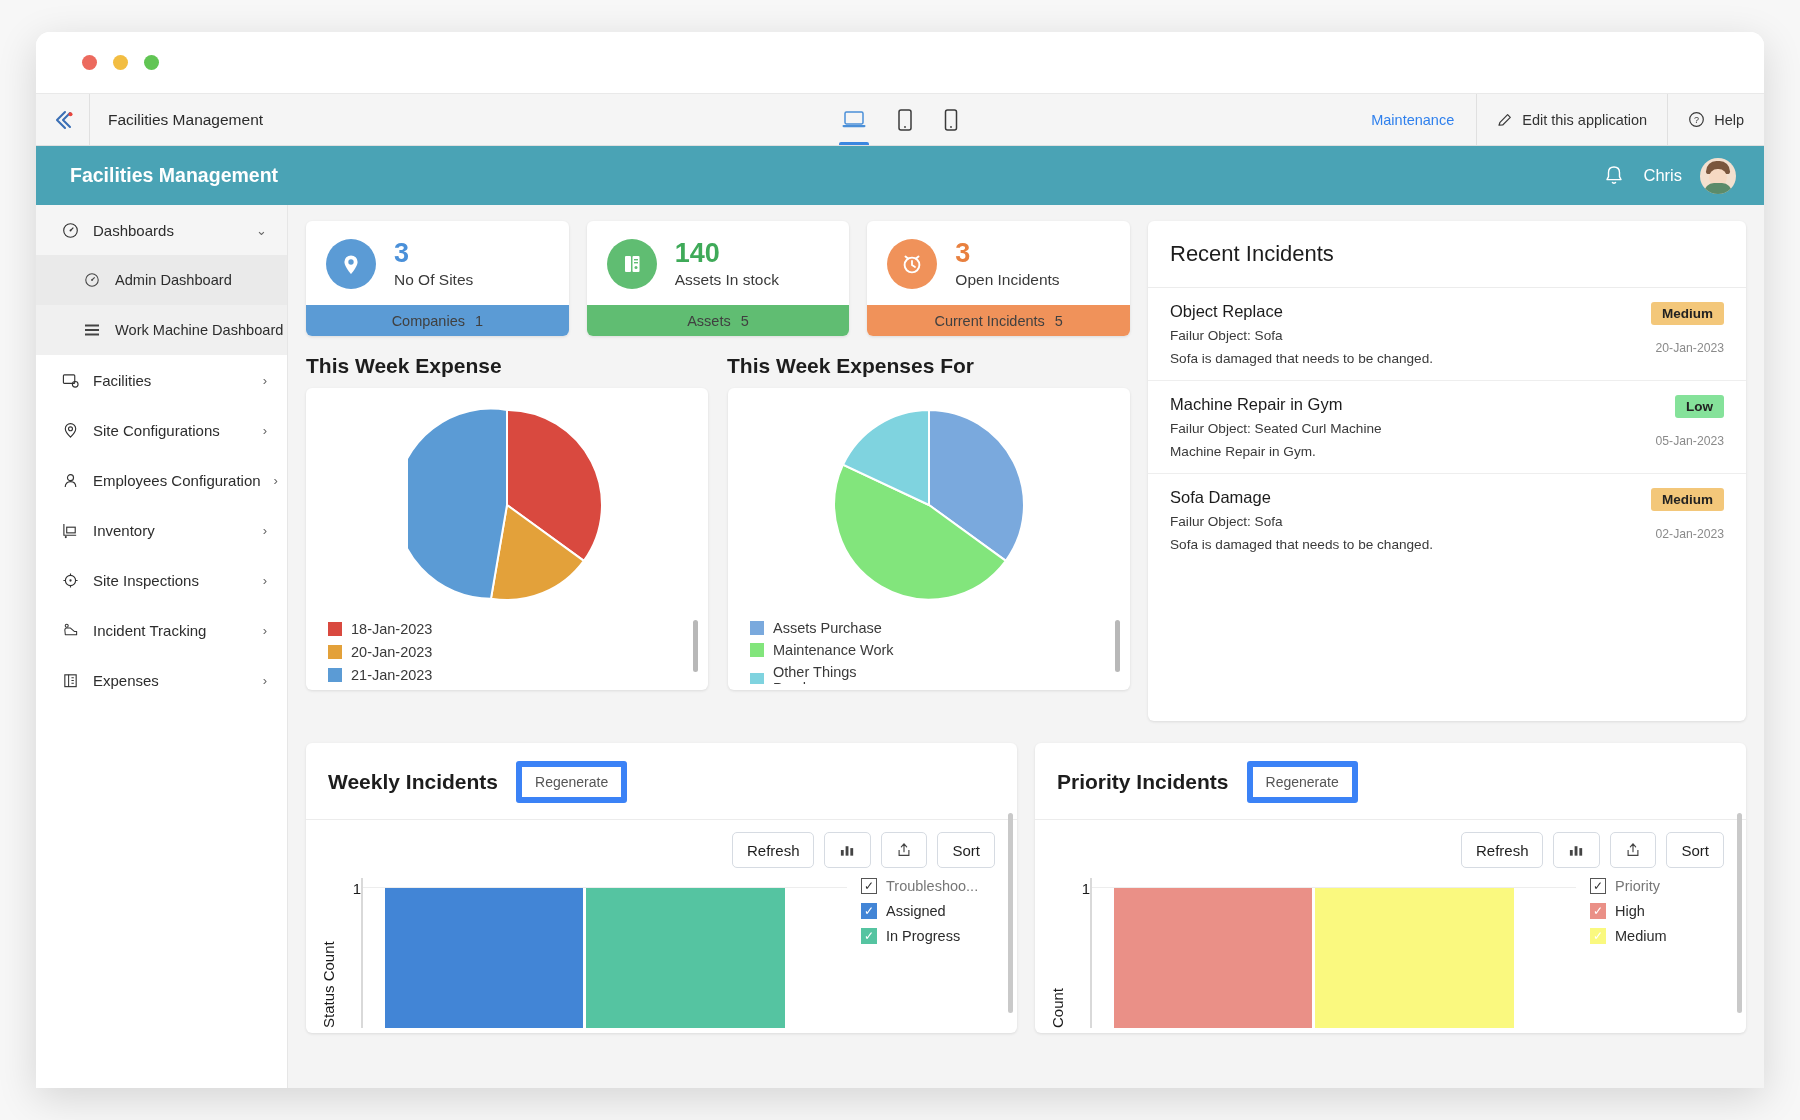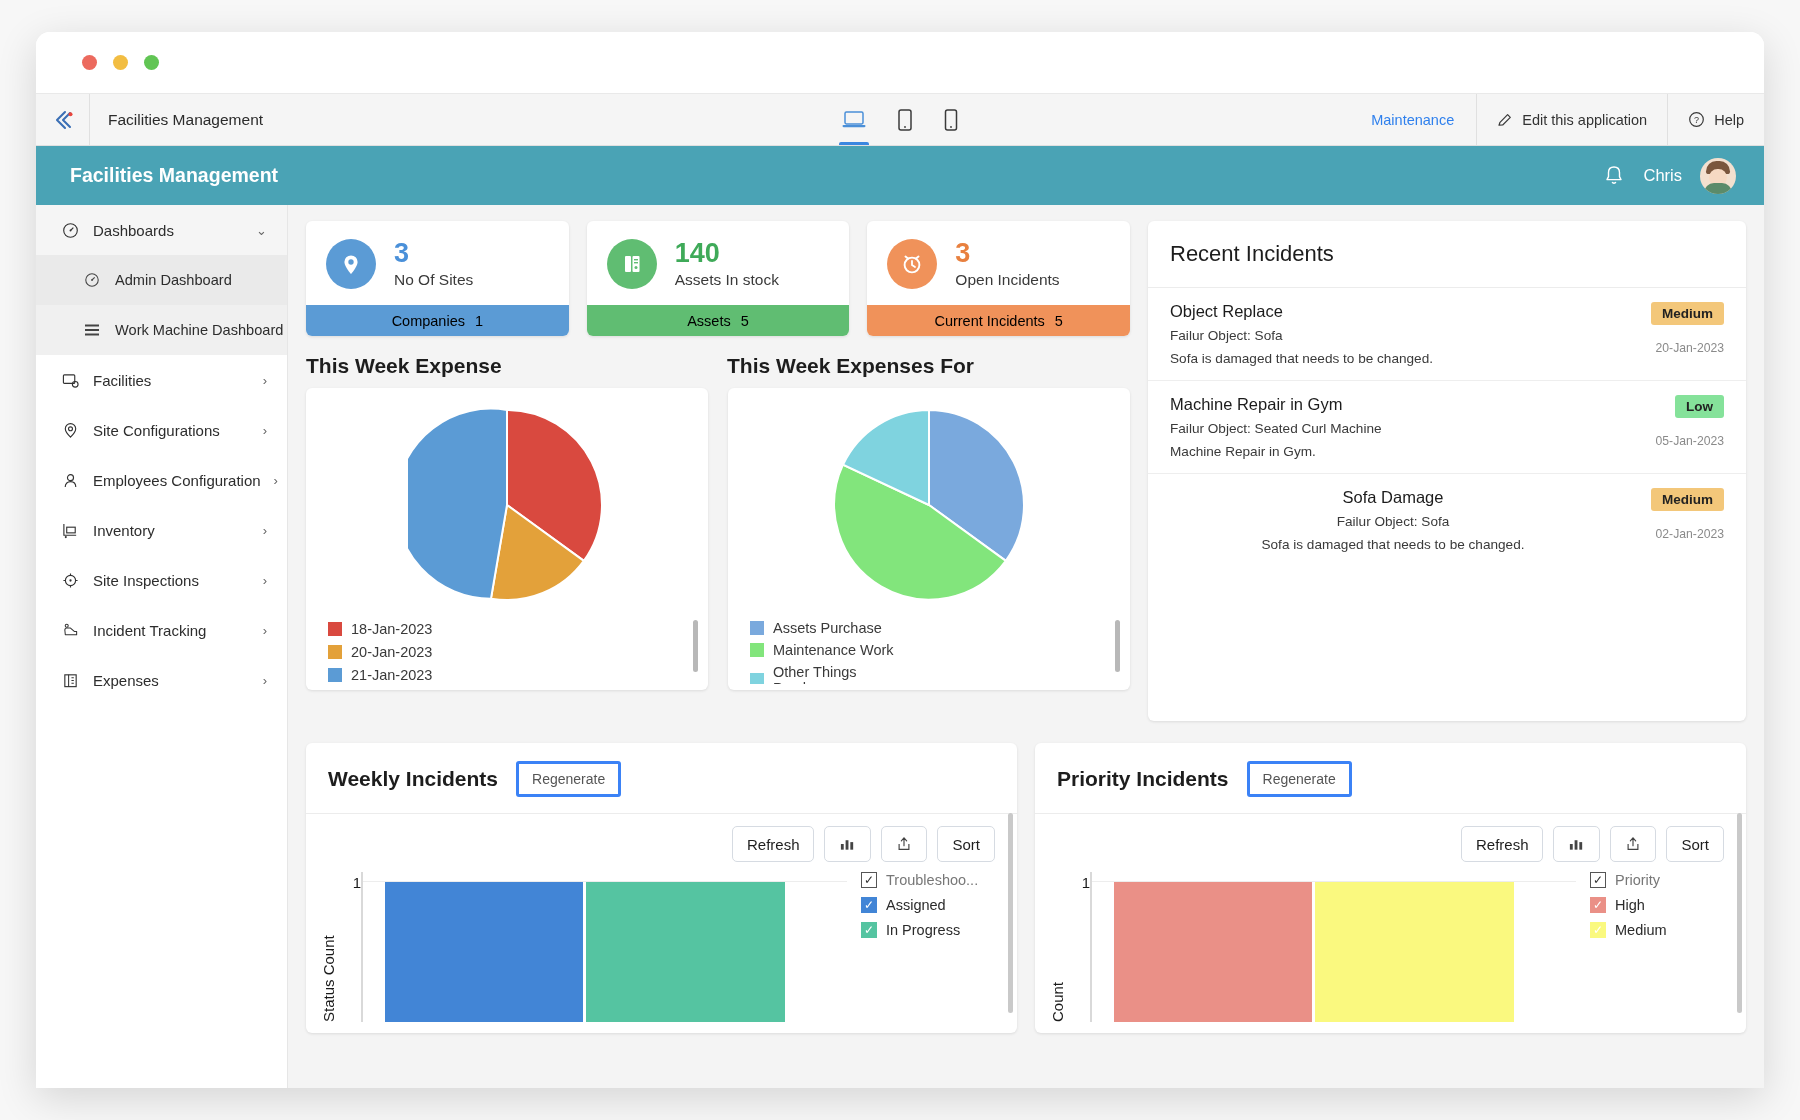--- a/index.html
+++ b/index.html
@@ -101,21 +101,21 @@
   }
   .kpi-top { display: flex; align-items: center; gap: 18px; padding: 18px 16px 16px 20px; }
   .kpi-circle {
     width: 50px; height: 50px; border-radius: 50%; flex: 0 0 50px;
     display: flex; align-items: center; justify-content: center; color: #fff;
   }
   .kpi-num { font-size: 27px; font-weight: 700; line-height: 1.05; }
   .kpi-sub { font-size: 15.5px; color: #3a3a3a; margin-top: 3px; }
   .kpi-foot {
     height: 31px; display: flex; align-items: center; justify-content: center;
-    gap: 10px; color: #000000; font-size: 14.5px;
+    gap: 10px; color: #404040; font-size: 14.5px;
   }
 
   .pies-titles { display: flex; gap: 18px; margin-top: 18px; }
   .pie-title { font-size: 21px; color: #1d1d1d; font-weight: 600; }
   .pies-row { display: flex; gap: 20px; margin-top: 10px; }
   .pie-card {
     flex: 1; height: 302px; background: #fff; border-radius: 6px;
     box-shadow: 0 1px 3px rgba(0,0,0,.10);
     position: relative; overflow: hidden;
   }
@@ -139,21 +139,21 @@
     height: 500px; display: flex; flex-direction: column;
   }
   #recent-head {
     padding: 20px 22px; font-size: 22px; color: #1d1d1d;
     border-bottom: 1px solid #ececec;
   }
   .incident-row {
     padding: 14px 22px 14px 22px; border-bottom: 1px solid #eeeeee;
     display: flex; gap: 12px;
   }
-  .incident-row:last-child { border-bottom: none; text-align: center; }
+  .incident-row:last-child { border-bottom: none; }
   .inc-left { flex: 1; min-width: 0; }
   .inc-title { font-size: 16.5px; color: #1c1c1c; margin-bottom: 7px; }
   .inc-obj { font-size: 13.6px; color: #3a3a3a; margin-bottom: 8px; }
   .inc-desc { font-size: 13.6px; color: #3a3a3a; }
   .inc-right { width: 96px; display: flex; flex-direction: column; align-items: flex-end; gap: 16px; }
   .badge {
     font-size: 13.5px; font-weight: 700; color: #222;
     padding: 4px 11px; border-radius: 3px;
   }
   .inc-date { font-size: 12.2px; color: #8a8a8a; }
@@ -164,21 +164,21 @@
     flex: 1; background: #fff; border-radius: 6px;
     box-shadow: 0 1px 3px rgba(0,0,0,.10);
     height: 290px; position: relative; overflow: hidden;
   }
   .chart-head {
     display: flex; align-items: center; gap: 18px;
     padding: 18px 22px 16px 22px; border-bottom: 1px solid #ececec;
   }
   .chart-title { font-size: 21px; color: #1d1d1d; font-weight: 600; }
   .regen-btn {
-    border: 3px solid #3b82f6; background: #fff; border-radius: 3px;
+    border: 6px solid #3b82f6; background: #fff; border-radius: 3px;
     padding: 7px 13px; font-size: 14px; color: #555;
     font-family: "Liberation Sans", sans-serif;
   }
   .chart-toolbar {
     display: flex; justify-content: flex-end; align-items: center;
     gap: 10px; padding: 12px 22px 0 22px;
   }
   .tool-btn {
     border: 1px solid #d6dbe2; background: #fff; border-radius: 5px;
     height: 36px; min-width: 40px; padding: 0 14px;

